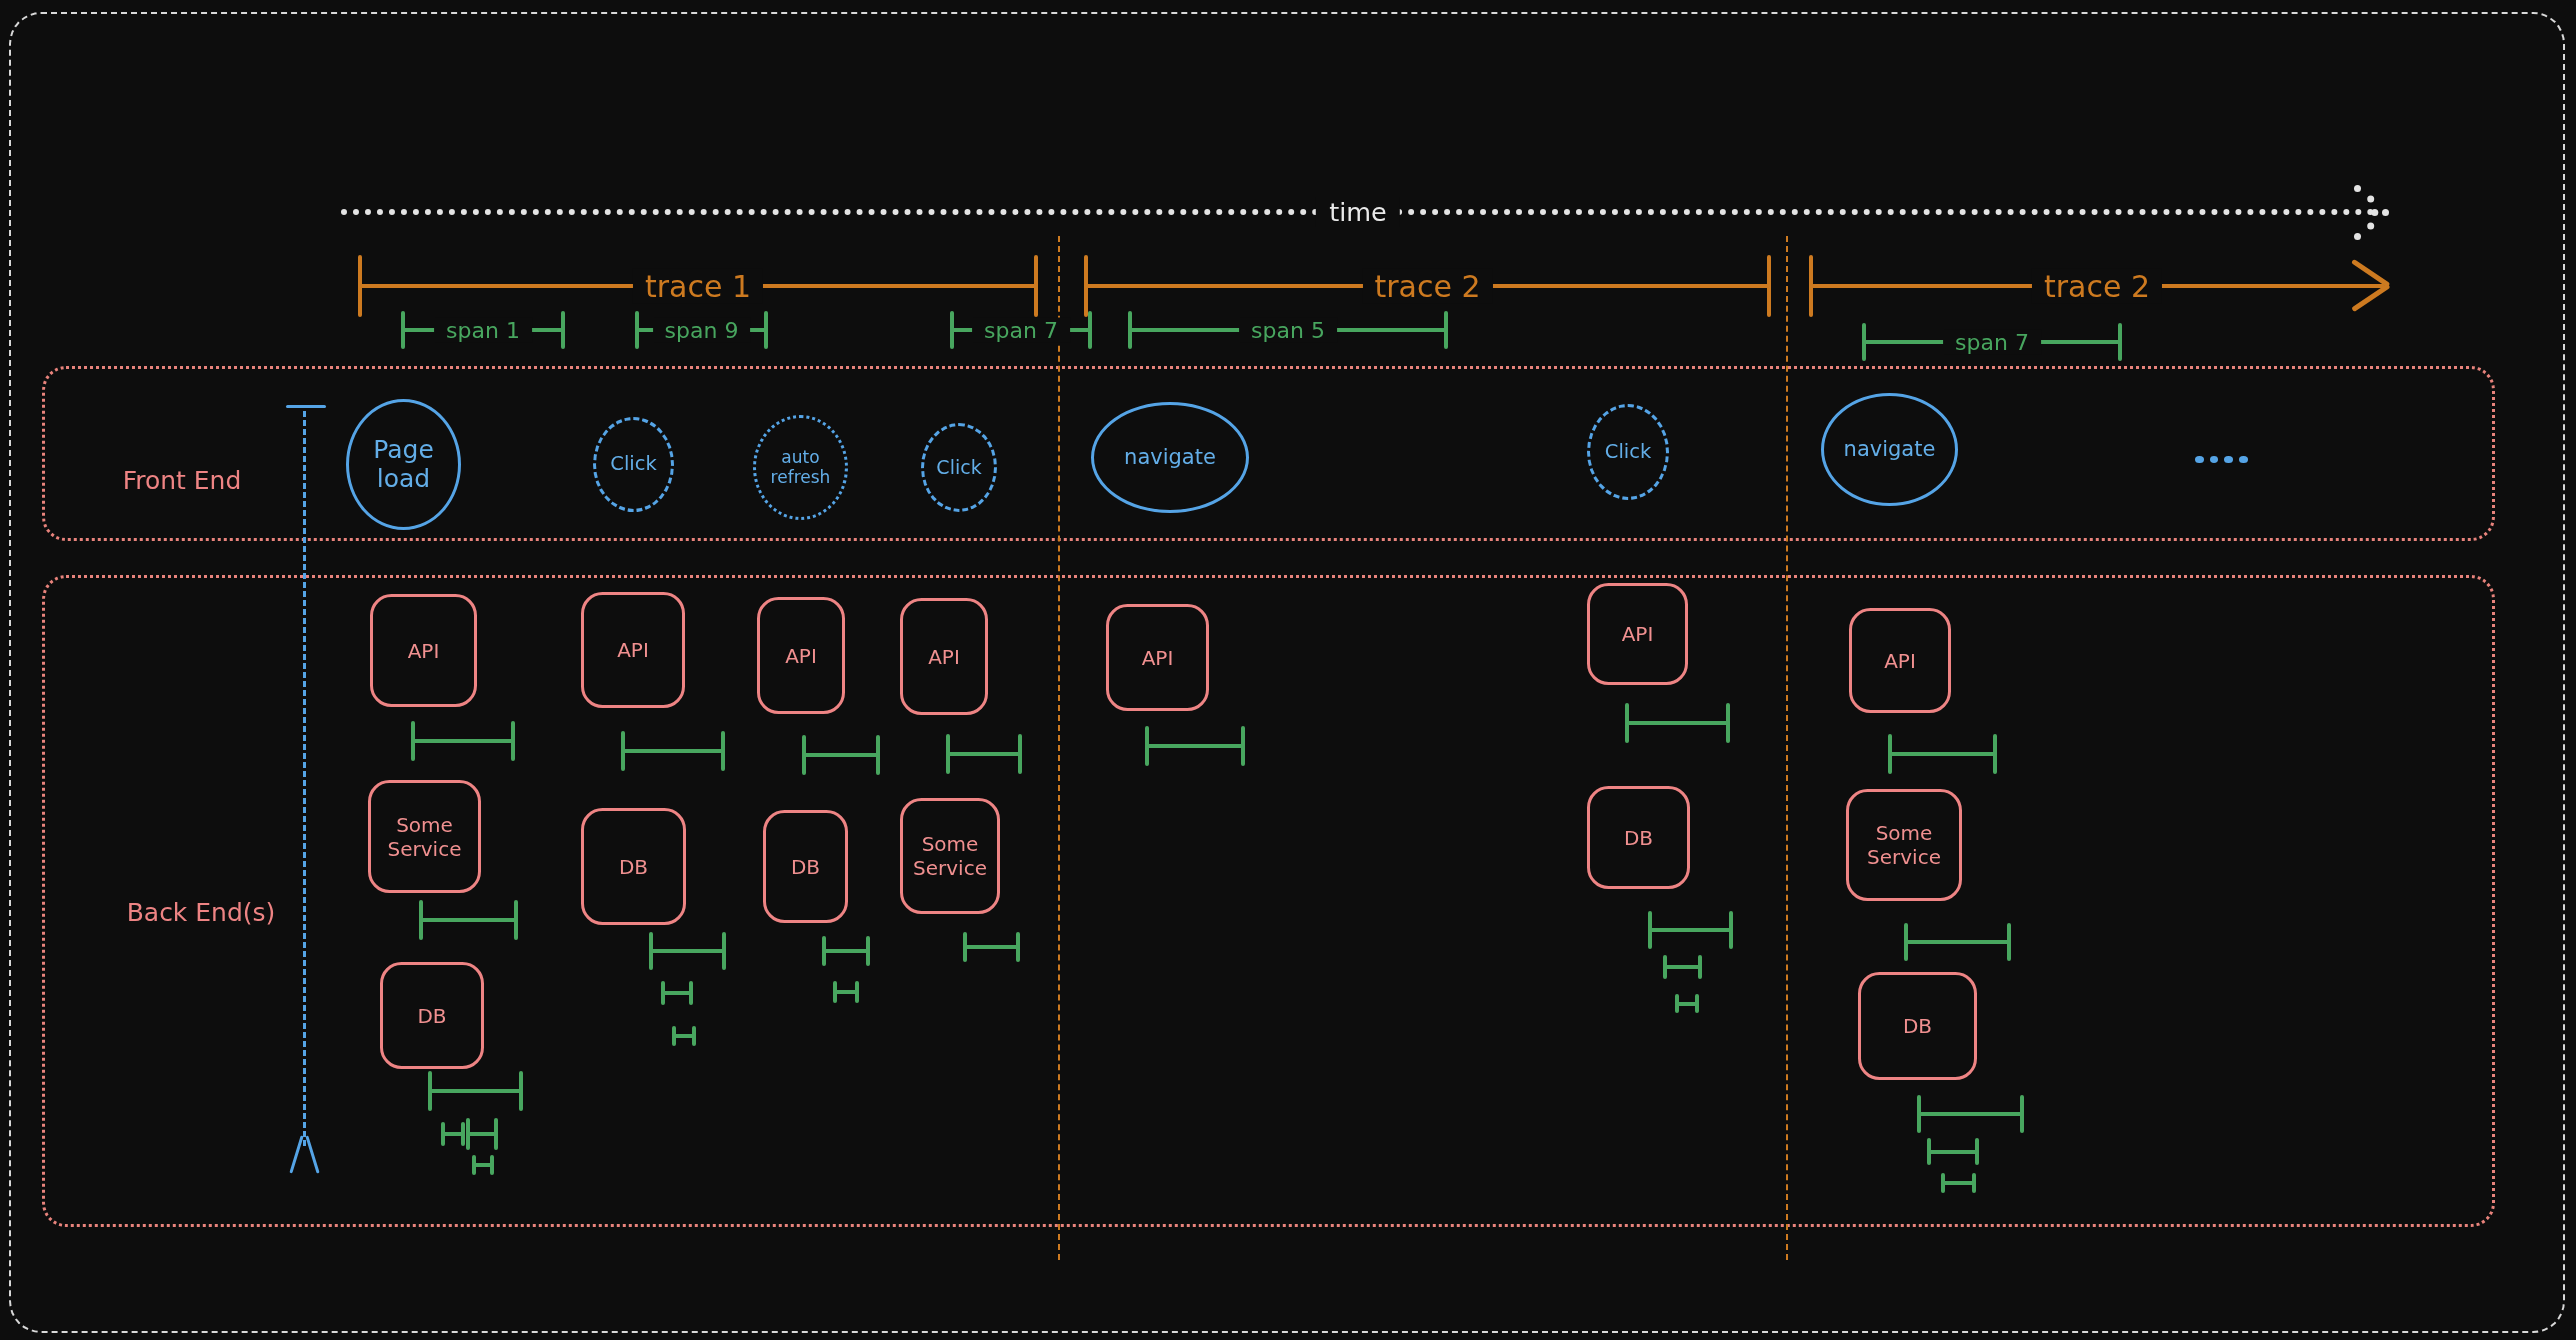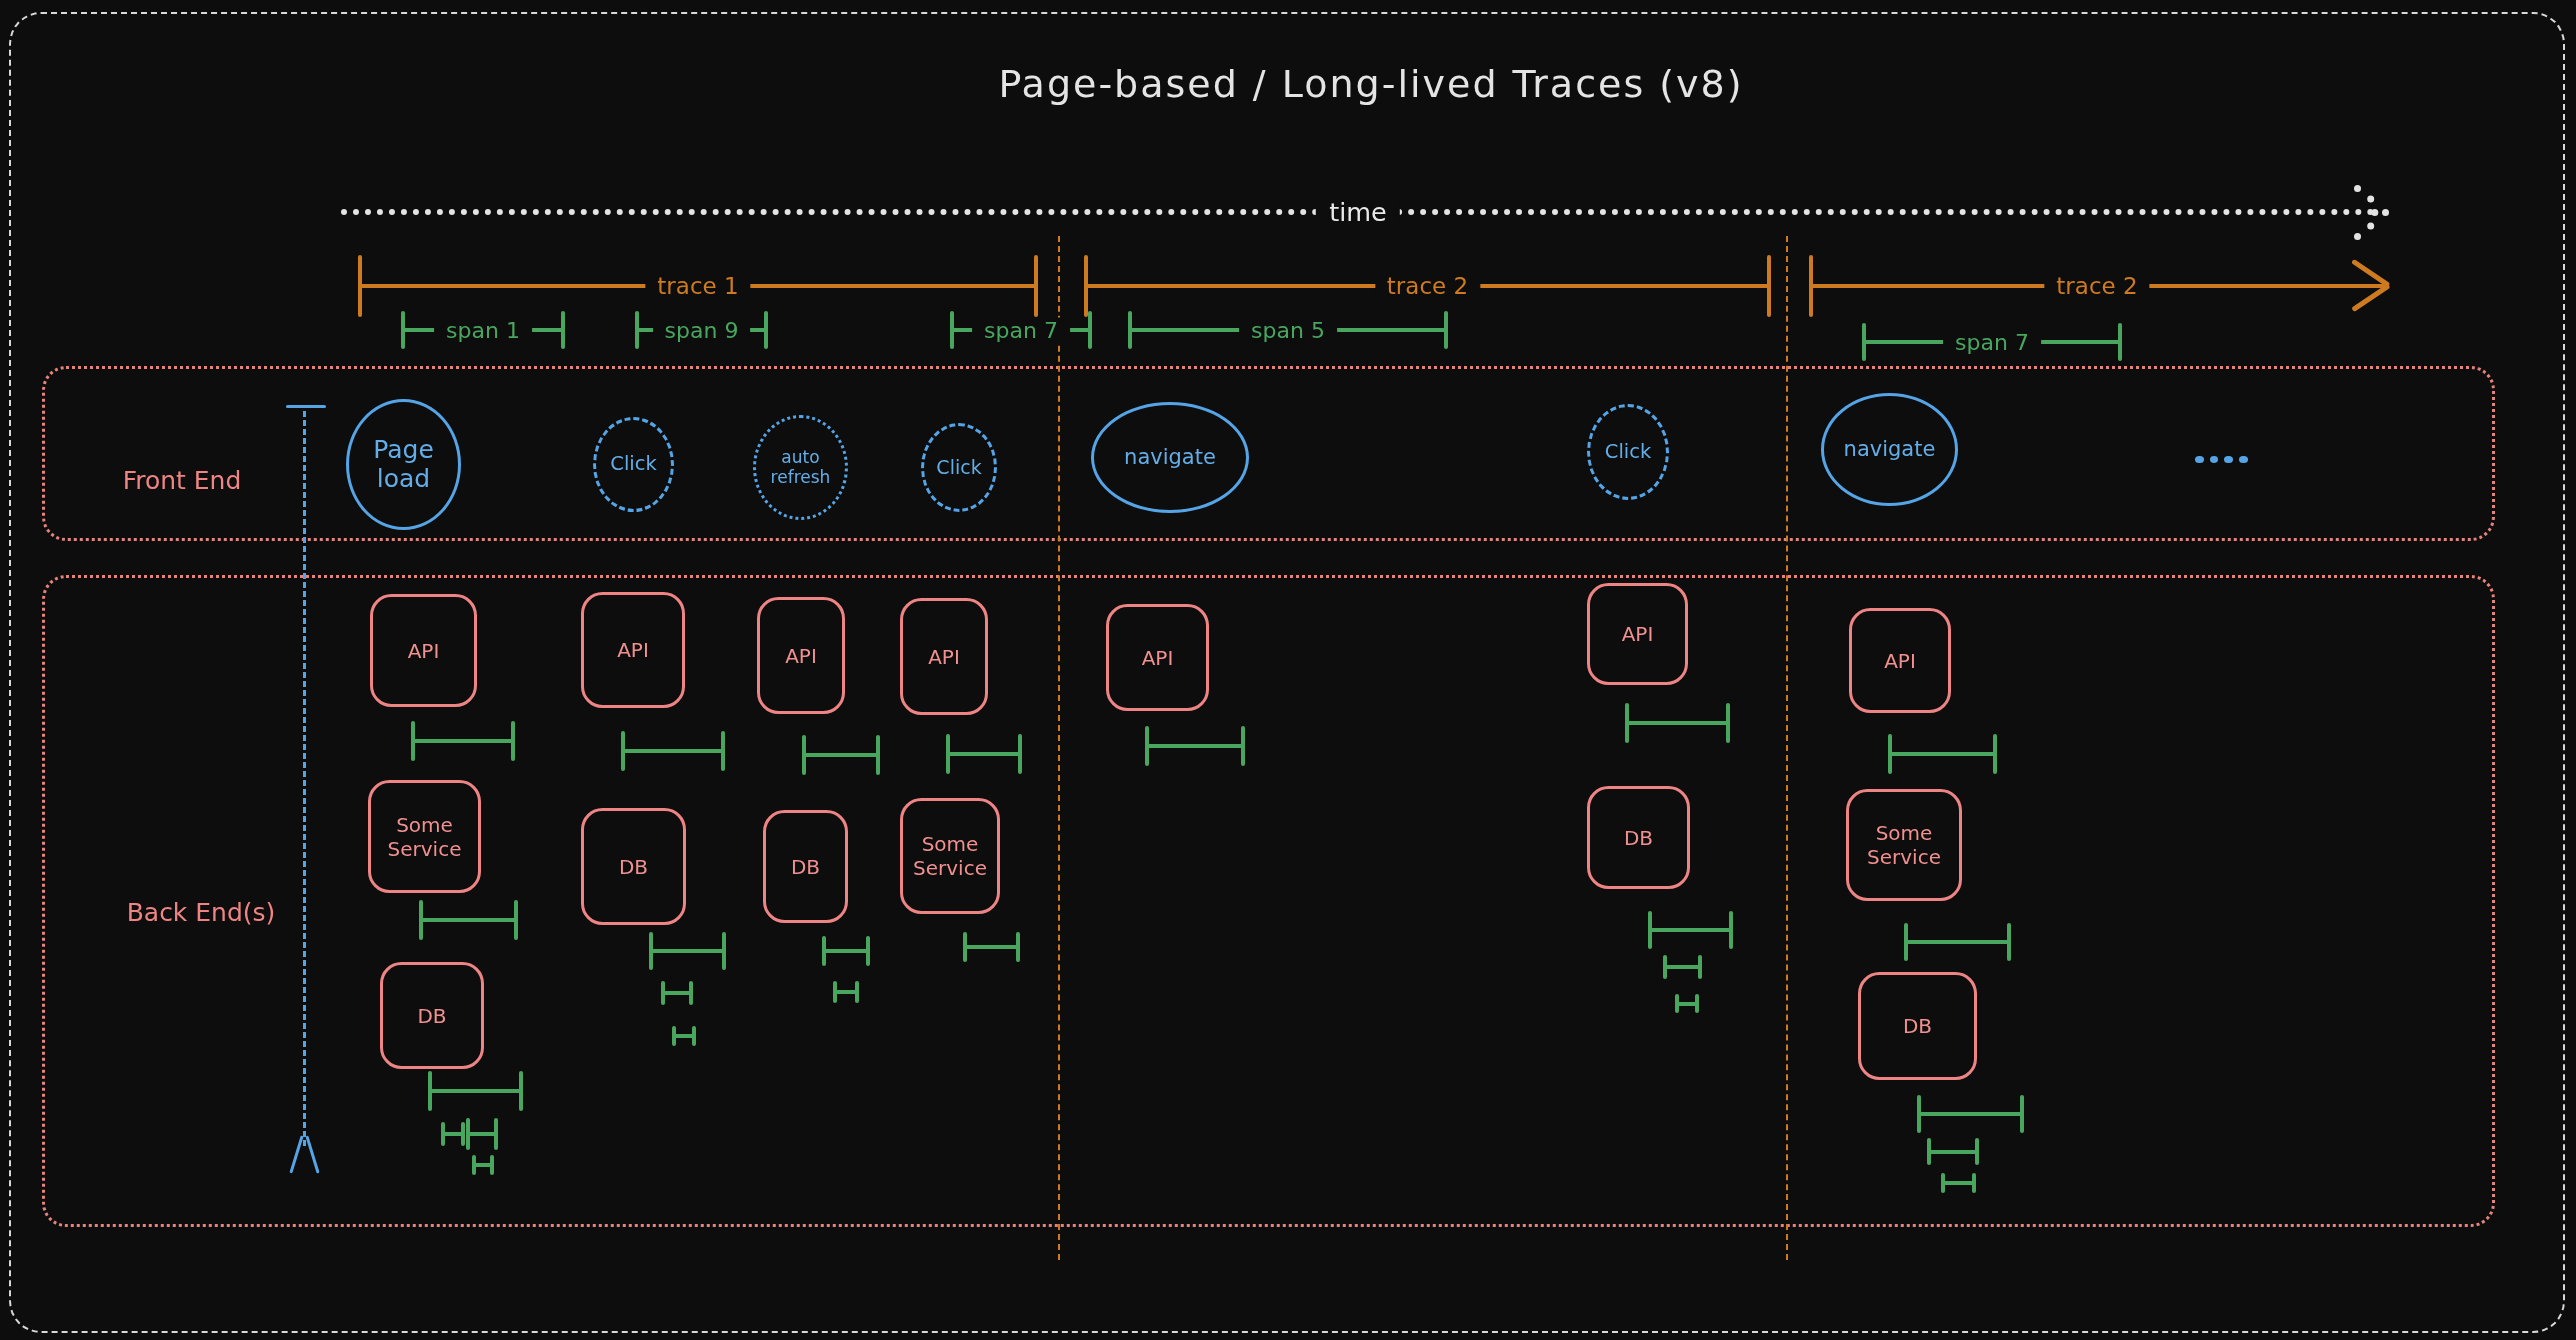--- a/index.html
+++ b/index.html
@@ -29,21 +29,21 @@
   .divider{position:absolute;top:236px;height:1024px;width:0;border-left:2.7px dashed #cd7a20;}
 
   .ibeam{position:absolute;}
   .ibeam .line{position:absolute;left:0;right:0;top:calc(50% - 2px);height:4px;background:currentColor;border-radius:2px;}
   .ibeam::before,.ibeam::after{content:"";position:absolute;top:0;bottom:0;width:4px;background:currentColor;border-radius:2px;}
   .ibeam::before{left:0;}
   .ibeam::after{right:0;}
   .ibeam.no-end::after{display:none;}
   .ibeam .blabel{position:absolute;left:50%;top:50%;transform:translate(-50%,-50%);
                  background:var(--bg);padding:0 12px;white-space:nowrap;}
-  .trace-bar{color:#cd7a20;font-size:23px;}
+  .trace-bar{color:#cd7a20;font-size:30px;}
   .span-bar{color:#48a65f;font-size:22px;margin-left:45px;}
   .arrowhead{position:absolute;width:44px;height:4.7px;background:currentColor;border-radius:2.7px;
              right:-4px;transform-origin:right center;}
   .arrowhead.up{top:calc(50% - 2.7px);transform:rotate(-34deg);}
   .arrowhead.dn{top:calc(50% - 2.7px);transform:rotate(34deg);}
 
   .fe-ellipse{position:absolute;border:3.4px solid #55a4e6;border-radius:50%;
               color:#63aee8;display:flex;align-items:center;justify-content:center;
               text-align:center;white-space:pre-line;line-height:1.15;}
   .dots4{position:absolute;display:flex;gap:6px;}
@@ -58,21 +58,20 @@
   .da-head{position:absolute;width:3.4px;height:39px;background:#55a4e6;border-radius:2px;}
   .da-head.l{left:295px;top:1135px;transform:rotate(17deg);}
   .da-head.r{left:311px;top:1135px;transform:rotate(-17deg);}
 </style>
 </head>
 <body>
 
 <div id="canvas">
   <div class="outer"></div>
 
-  <div class="title">Page-based / Long-lived Traces (v8)</div>
 
   <div class="timeline">
     <span class="time-label">time</span>
   </div>
   <div class="time-arrow"></div>
 
   <div class="lane lane-fe"></div>
   <div class="lane lane-be"></div>
   <div class="lane-label" id="fe-label" style="left: 182px; top: 445px; margin-top: 35px;">Front End</div>
   <div class="lane-label" id="be-label" style="left: 201px; top: 912px;">Back End(s)</div>

